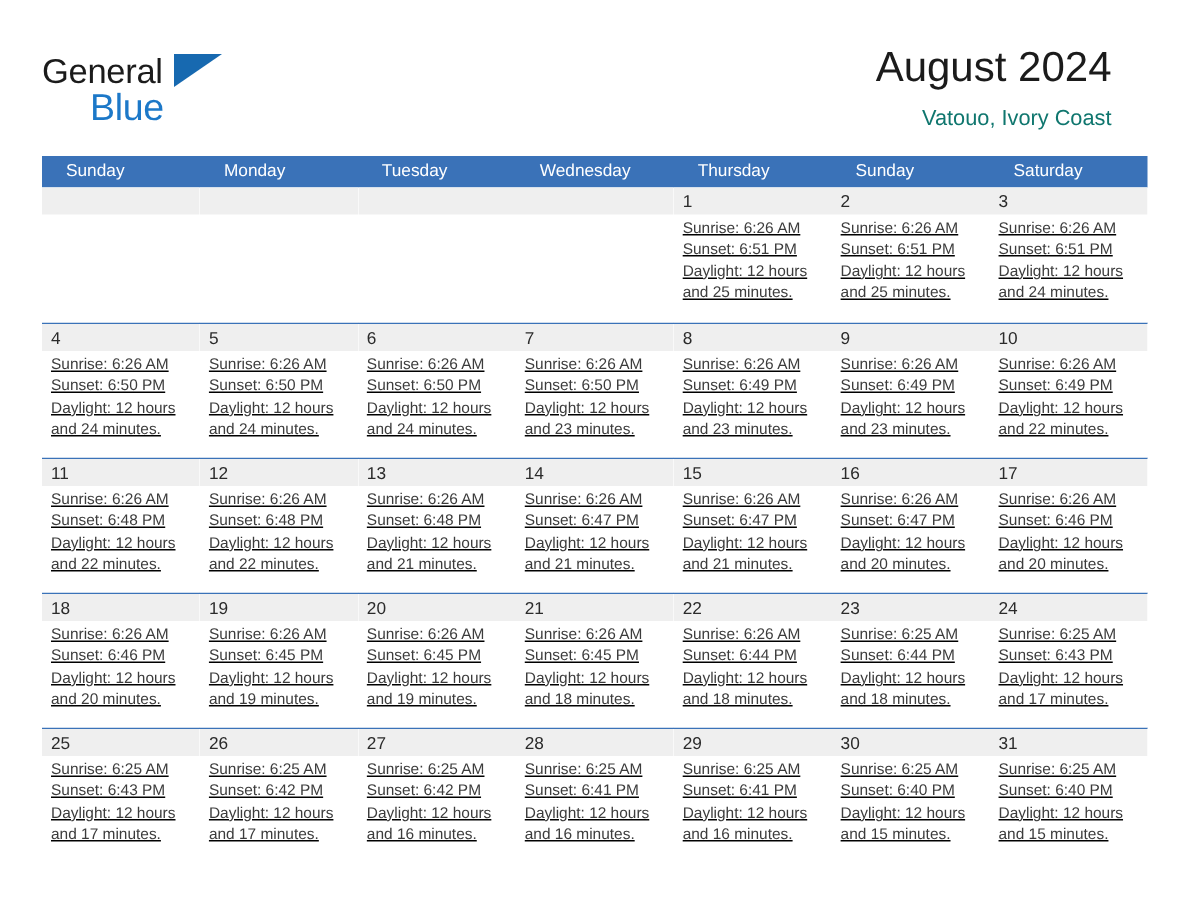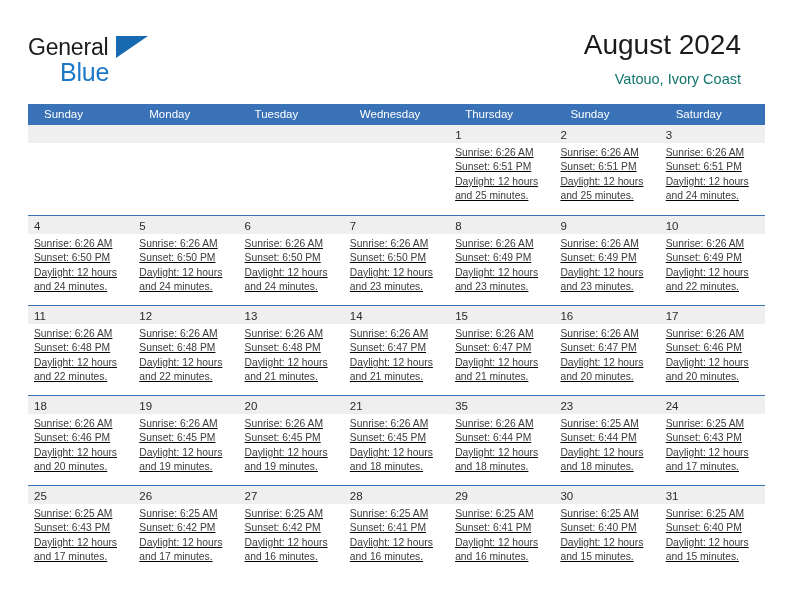--- a/index.html
+++ b/index.html
@@ -387,21 +387,21 @@
           <div class="cell">
             <div class="daynum-band"><span class="daynum">21</span></div>
             <div class="cell-body">
               <div class="cell-line">Sunrise: 6:26 AM</div>
               <div class="cell-line">Sunset: 6:45 PM</div>
               <div class="cell-line">Daylight: 12 hours</div>
               <div class="cell-line">and 18 minutes.</div>
             </div>
           </div>
           <div class="cell">
-            <div class="daynum-band"><span class="daynum">35</span></div>
+            <div class="daynum-band"><span class="daynum">22</span></div>
             <div class="cell-body">
               <div class="cell-line">Sunrise: 6:26 AM</div>
               <div class="cell-line">Sunset: 6:44 PM</div>
               <div class="cell-line">Daylight: 12 hours</div>
               <div class="cell-line">and 18 minutes.</div>
             </div>
           </div>
           <div class="cell">
             <div class="daynum-band"><span class="daynum">23</span></div>
             <div class="cell-body">

